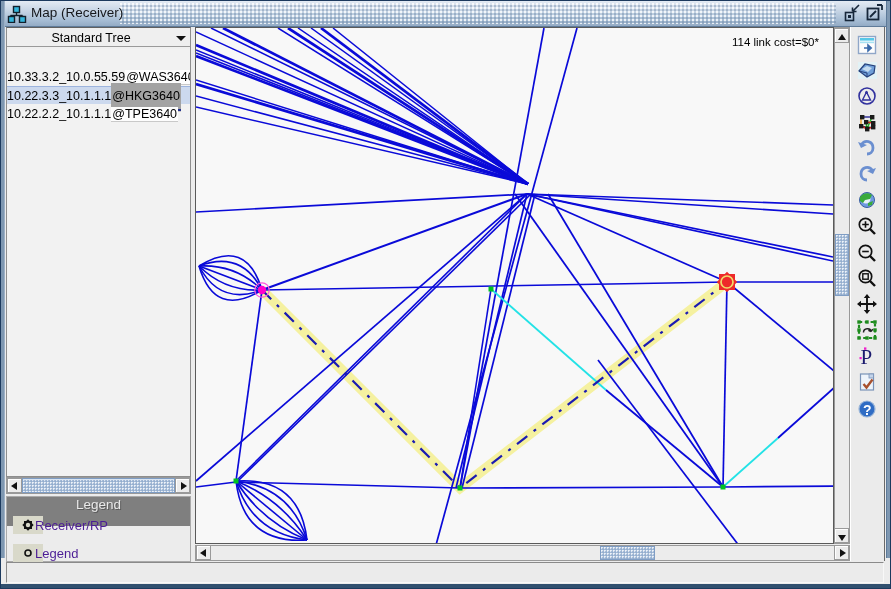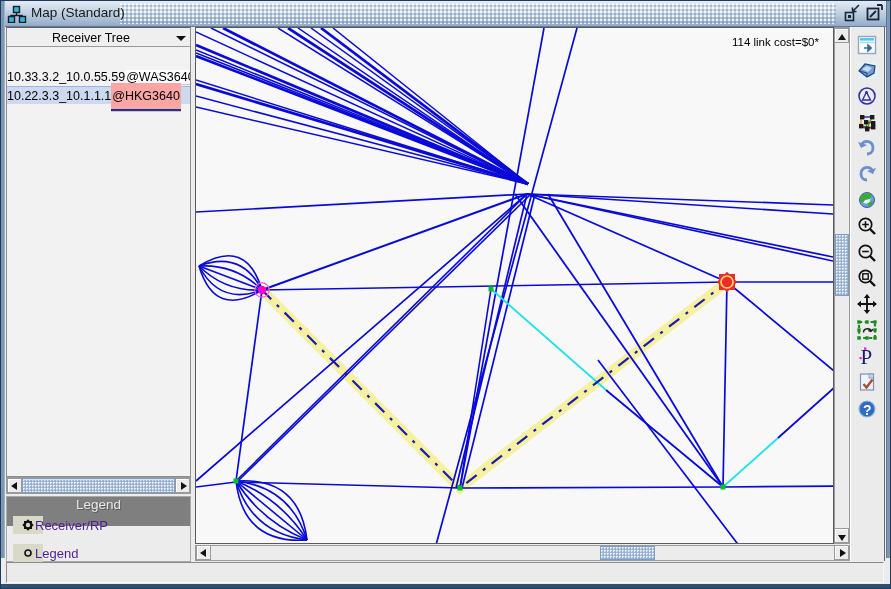--- a/index.html
+++ b/index.html
@@ -31,21 +31,21 @@
 #titletext { left:31px; top:5px; font-size:13.5px; font-weight:normal; color:#16181c; }
 
 #lpanel { left:6px; top:27px; width:185px; height:450px; background:#f0f0f0; border:1px solid #8e8e8e; border-top:1px solid #606060; overflow:hidden; }
 #combo { left:0px; top:0px; width:183px; height:19px; background:#efefef; border-bottom:1px solid #9a9a9a; }
 #combotext { left:0; top:3px; width:168px; text-align:center; font-size:12.5px; color:#000; }
 #comboarrow { left:169px; top:8px; width:0; height:0; border-left:5px solid transparent; border-right:5px solid transparent; border-top:5px solid #111; }
 #mlist { left:0; top:21px; width:183px; height:427px; background:#f2f2f2; font-size:12.5px; color:#000; }
 .mrow { position:absolute; left:0; width:183px; height:18px; line-height:18px; white-space:nowrap; }
 .wbg { background:#fdfdfd; padding:0 1px; box-shadow:0 1px 0 #c9c9c9; }
 #selrow { background:#ccd9ee; border-top:1px solid #9db4dd; }
-#selrow .wbg { background:#fca5a5; border-bottom:2px solid #24318c; padding:6px 1px; }
+#selrow .wbg { background:#a3a3a3; border-bottom:2px solid #24318c; padding:6px 1px; }
 
 #lsb { left:6px; top:477px; width:185px; height:17px; background:#ececec; border:1px solid #999; }
 .sbbtn { position:absolute; width:15px; height:15px; background:#ececec; border:1px solid #9a9a9a; box-shadow:inset 1px 1px 0 #fff; }
 .arr { position:absolute; width:0; height:0; }
 #lsbthumb { position:absolute; left:15px; top:0px; width:153px; height:15px;
   background:#abc2de;
   background-image:radial-gradient(circle at .8px .8px, rgba(255,255,255,.8) 0 .7px, transparent 1px),
                    radial-gradient(circle at .8px .8px, rgba(90,120,160,.45) 0 .7px, transparent 1px);
   background-size:3px 3px,3px 3px; background-position:0 0,1.5px 1.5px;
   border:1px solid #7f9dc4; box-shadow:inset 0 1px 0 #d8e4f2;
@@ -85,45 +85,46 @@
 <div id="win">
 
   <div id="title" class="abs">
     <div id="titletex" class="abs"></div>
     <svg id="titleicon" class="abs" width="20" height="18">
       <rect x="6.5" y="1.5" width="6" height="6" fill="#35b6dc" stroke="#13202c" stroke-width="1.4"></rect>
       <path d="M9.5 7.5 v3 M3.5 10.5 h12 M3.5 10.5 v2 M15.5 10.5 v2" stroke="#13202c" stroke-width="1.4" fill="none"></path>
       <rect x="1.5" y="11.5" width="6" height="6" fill="#35b6dc" stroke="#13202c" stroke-width="1.4"></rect>
       <rect x="12.5" y="11.5" width="6" height="6" fill="#35b6dc" stroke="#13202c" stroke-width="1.4"></rect>
     </svg>
-    <div id="titletext" class="abs">Map (Standard)</div>
+    <div id="titletext" class="abs">Map (Receiver)</div>
     <svg class="abs" style="left:844px;top:4px" width="40" height="19">
 
       <rect x="1.5" y="8.5" width="8" height="8" fill="none" stroke="#17273a" stroke-width="1.6"></rect>
       <rect x="4" y="11" width="3" height="3" fill="#17273a"></rect>
       <path d="M15 1 L8.5 7.5 M8.5 7.5 h4 M8.5 7.5 v-4" stroke="#17273a" stroke-width="1.6" fill="none"></path>
 
       <rect x="23.5" y="4.5" width="11" height="11" fill="none" stroke="#17273a" stroke-width="1.8"></rect>
       <path d="M26 13 L32 7 M38 1 l-5 0 M38 1 l0 5" stroke="#17273a" stroke-width="1.8" fill="none"></path>
     </svg>
   </div>
 
   <div id="edgeL" class="abs"></div>
   <div id="edgeR" class="abs"></div>
   <div id="edgeB" class="abs"></div>
   <div id="frame"></div>
 
   <div id="lpanel" class="abs">
     <div id="combo" class="abs">
-      <div id="combotext" class="abs">Receiver Tree</div>
+      <div id="combotext" class="abs">Standard Tree</div>
       <div id="comboarrow" class="abs"></div>
     </div>
     <div id="mlist" class="abs">
       <div class="mrow" style="top:19px">10.33.3.2_10.0.55.59<span class="wbg">@WAS3640</span></div>
       <div class="mrow" id="selrow" style="top:37px">10.22.3.3_10.1.1.1<span class="wbg">@HKG3640</span></div>
+      <div class="mrow" style="top:56px">10.22.2.2_10.1.1.1<span class="wbg">@TPE3640</span></div>
     </div>
   </div>
 
   <div id="lsb" class="abs">
     <div class="sbbtn" style="left:0;top:0">
         <div class="arr" style="left:3px;top:3px;border-top:4.5px solid transparent;border-bottom:4.5px solid transparent;border-right:6px solid #111"></div>
       </div>
     <div id="lsbthumb"></div>
     <div class="sbbtn" style="right:0;top:0">
         <div class="arr" style="left:5px;top:3px;border-top:4.5px solid transparent;border-bottom:4.5px solid transparent;border-left:6px solid #111"></div>

